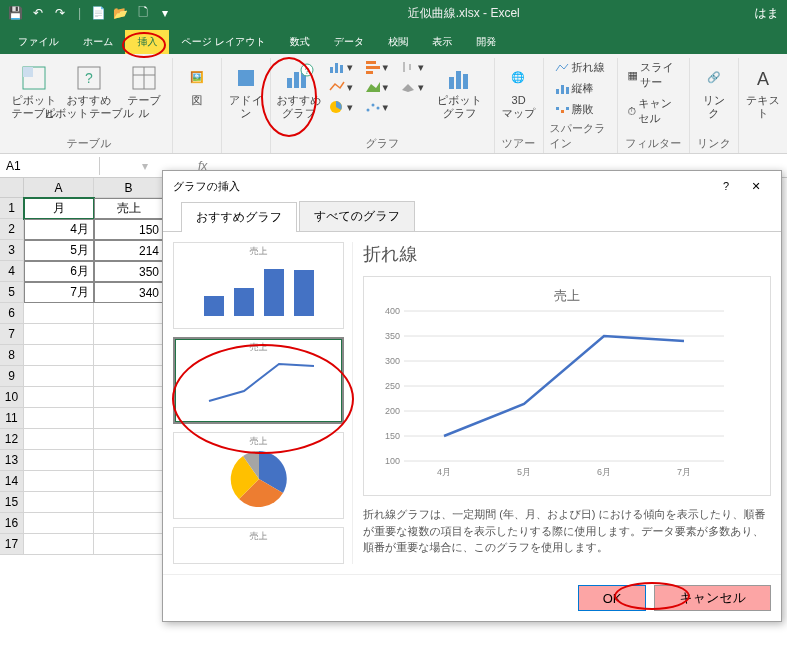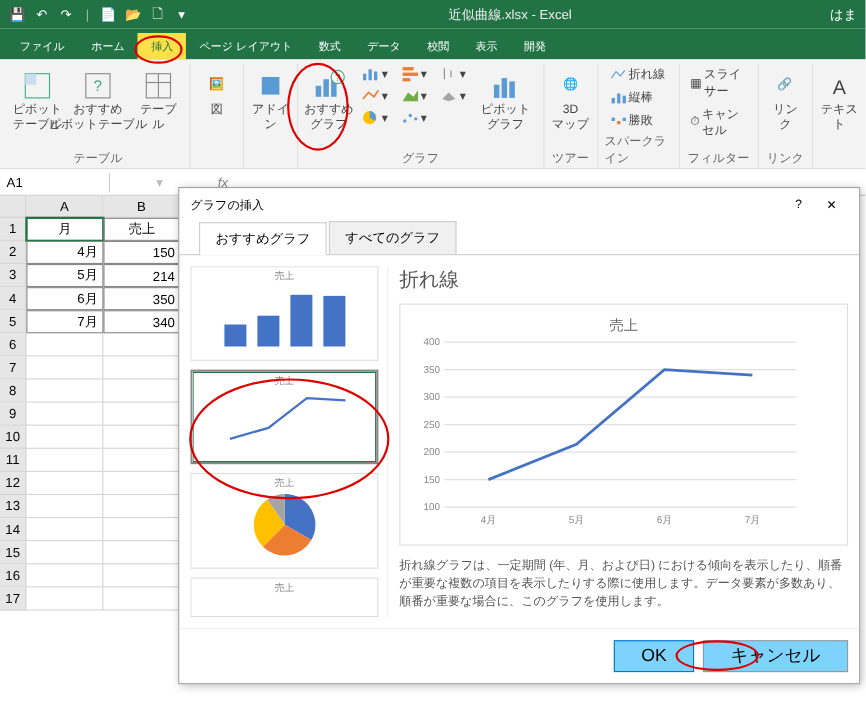--- a/index.html
+++ b/index.html
@@ -63,21 +63,21 @@
   .dlg-left { width: 180px; overflow-y: scroll; border-right: 1px solid #eee; display: flex; flex-direction: column; gap: 8px; padding-right: 8px; }
   .thumb { height: 95px; border: 1px solid #ddd; display: flex; align-items: center; justify-content: center; background: #fff; position: relative; cursor: pointer; }
   .thumb.selected { border: 2px solid #888; box-shadow: 0 0 0 1px #217346 inset; }
   .thumb-title { position: absolute; top: 2px; font-size: 9px; color: #888; }
   .dlg-right { flex: 1; display: flex; flex-direction: column; }
   .chart-title { font-size: 18px; color: #555; margin-bottom: 10px; }
   .preview { border: 1px solid #ddd; height: 220px; padding: 10px; position: relative; }
   .preview-title { text-align: center; color: #666; font-size: 13px; margin-bottom: 6px; }
   .preview-desc { font-size: 11px; color: #555; margin-top: 10px; line-height: 1.5; }
   .dlg-buttons { display: flex; justify-content: flex-end; padding: 10px; gap: 8px; border-top: 1px solid #eee; }
-  .dlg-btn { padding: 3px 24px; border: 1px solid #999; background: #7dd3fc; cursor: pointer; font-size: 16px; }
+  .dlg-btn { padding: 3px 24px; border: 1px solid #999; background: #fca5a5; cursor: pointer; font-size: 13px; }
   .dlg-btn.primary { border: 1px solid #0078d4; }
 
   
   svg { overflow: visible; }
 </style>
 </head>
 <body>
 
 <div class="title-bar">
   <div class="qat">

